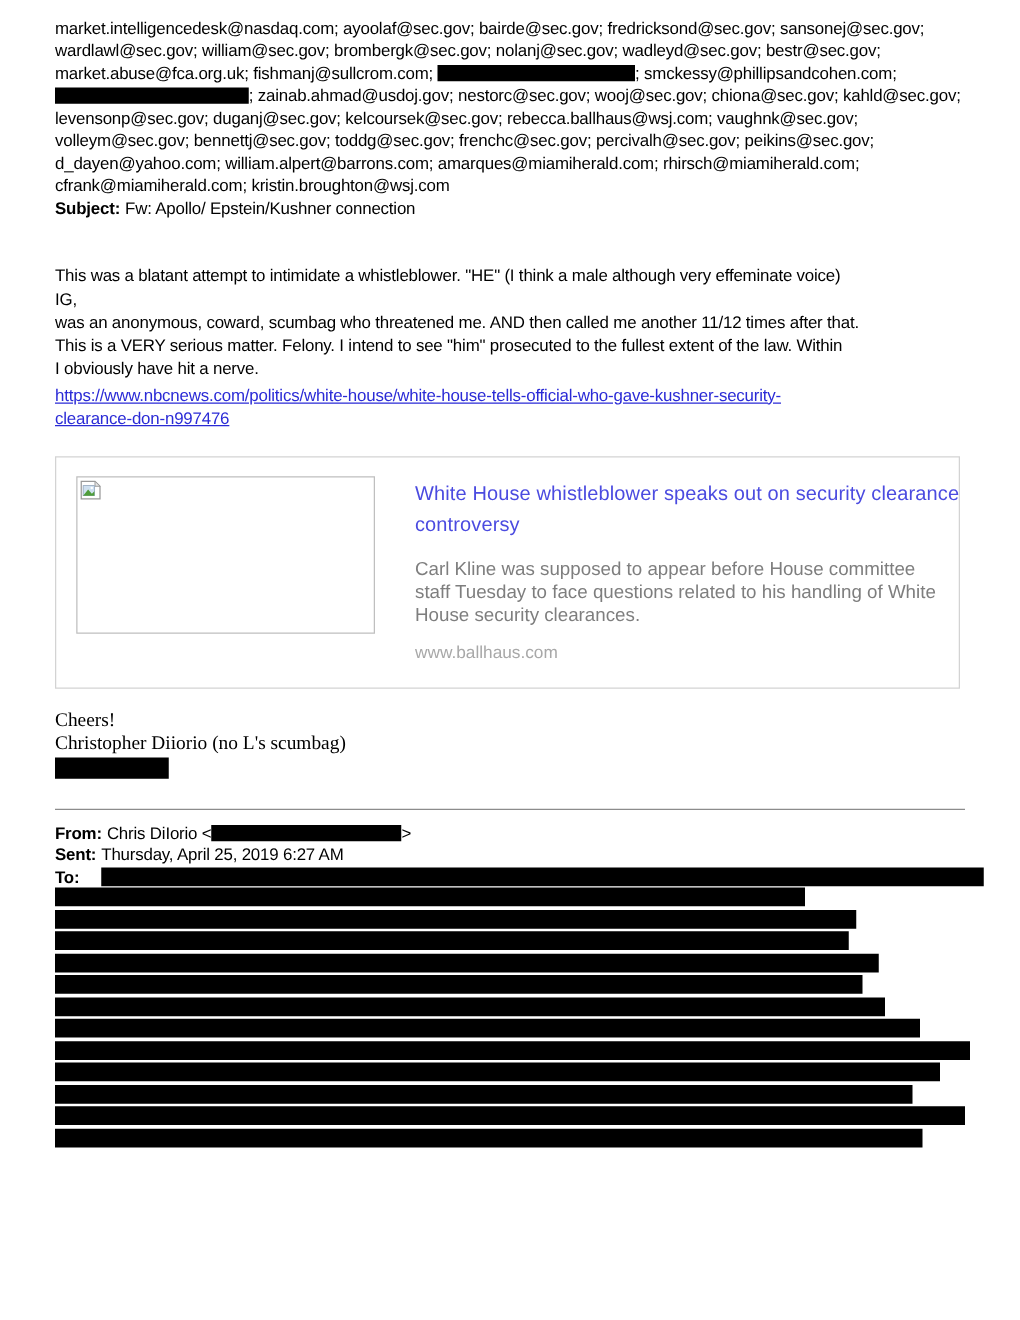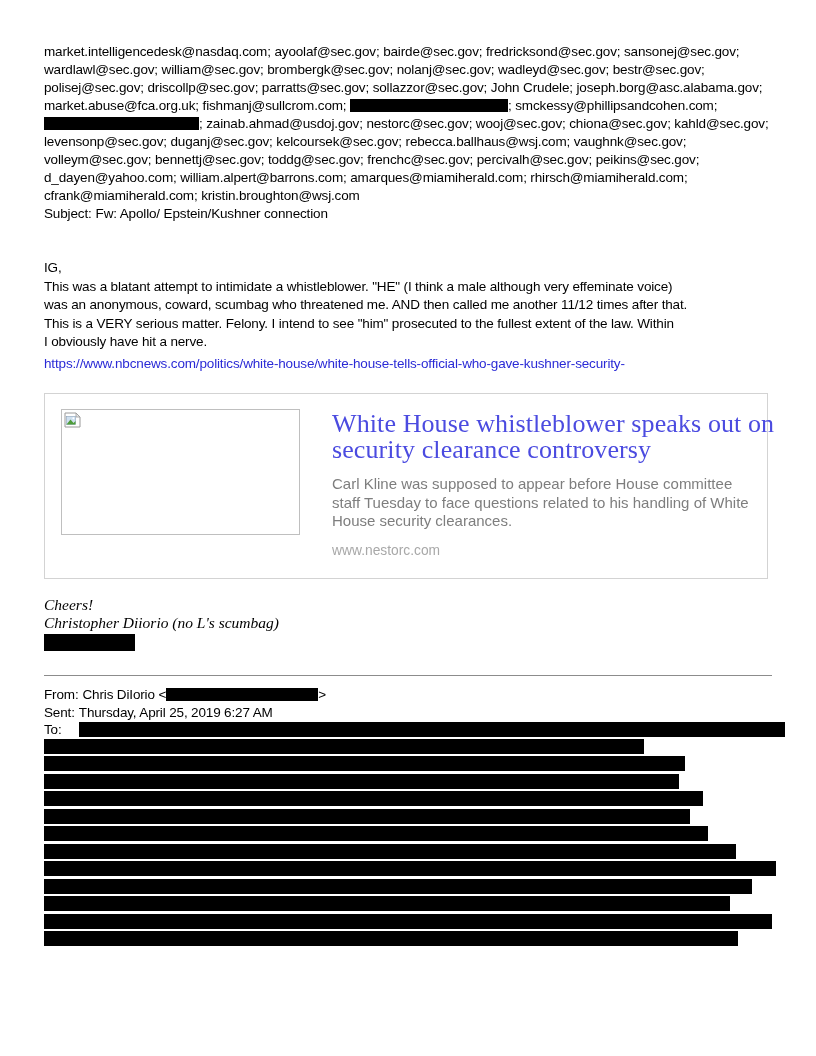--- a/index.html
+++ b/index.html
@@ -4,33 +4,33 @@
 <style>
   * { margin: 0; padding: 0; box-sizing: border-box; }
   html, body { background: #ffffff; }
   .page {
     position: relative;
     width: 816px;
     height: 1056px;
     background: #ffffff;
     font-family: "Liberation Sans", sans-serif;
     color: #000000;
-    padding: 43px 44px 0 44px;
+    padding: 14px 44px 0 44px;
     overflow: hidden;
   }
   .sans { font-size: 13.5px; letter-spacing: -0.15px; }
   .recipients .line { line-height: 18px; white-space: nowrap; }
-  .lbl { font-weight: normal; margin-right: 4px; }
+  .lbl { font-weight: bold; margin-right: 4px; }
 
   .redact { background: #000000; display: inline-block; }
   .redact.inline { height: 13px; vertical-align: -2px; }
 
   .bodytext { margin-top: 36px; }
   .bodytext .line { line-height: 18.5px; white-space: nowrap; }
-  a.bodylink { cursor: pointer; }
+  a.bodylink { text-decoration: underline; cursor: pointer; }
   .linkwrap { margin-top: 3px; }
 
   .card {
     margin-top: 20px;
     width: 724px;
     height: 186px;
     border: 1px solid #d3d3d3;
     background: #ffffff;
     display: flex;
     cursor: pointer;
@@ -40,41 +40,40 @@
     width: 239px;
     height: 126px;
     border: 1px solid #bfbfbf;
     background: #ffffff;
     flex: 0 0 auto;
   }
   .brokenicon { margin: 2px 0 0 2px; display: block; }
   .cardcontent { margin: 17px 0 0 32px; }
   .cardtitle {
     width: 445px;
-    font-size: 26px;
+    font-size: 16px;
     font-weight: 300;
     line-height: 25.5px;
     letter-spacing: 0.1px;
-    font-family: Liberation Serif, serif;
   }
   .carddesc {
     margin-top: 13px;
     width: 430px;
     font-size: 15px;
     line-height: 18.5px;
     color: #7e7e7e;
   }
   .cardsrc {
     margin-top: 12px;
     font-size: 13.8px;
     color: #a8a8a8;
   }
 
   .sig { margin-top: 17px; font-family: "Liberation Serif", serif; font-size: 15.5px; }
-  .sig .line { line-height: 18px; font-style: italic; }
+  .sig .line { line-height: 18px; }
   .sigbar { display: block; margin-top: 2px; }
 
   .divider {
     border: none;
     border-top: 1px solid #8c8c8c;
     margin-top: 24px;
     width: 728px;
   }
 
   .qheader { margin-top: 10px; }
@@ -84,57 +83,57 @@
   .blockbar { display: block; height: 15px; margin-bottom: 2.5px; }
 </style>
 </head>
 <body>
 
 <div class="page">
 
   <div class="recipients sans">
     <div class="line"><span>market.intelligencedesk@nasdaq.com; ayoolaf@sec.gov; bairde@sec.gov; fredricksond@sec.gov; sansonej@sec.gov;</span></div>
     <div class="line"><span>wardlawl@sec.gov; william@sec.gov; brombergk@sec.gov; nolanj@sec.gov; wadleyd@sec.gov; bestr@sec.gov;</span></div>
-    <div class="line"><span>polisej@sec.gov; driscollp@sec.gov; parratts@sec.gov; sollazzor@sec.gov; John Crudele; joseph.borg@asc.alabama.gov;</span></div>
     <div class="line"><span>market.abuse@fca.org.uk; fishmanj@sullcrom.com; </span><span class="redact inline" id="rbar1" style="width: 158px;"></span><span>; smckessy@phillipsandcohen.com;</span></div>
     <div class="line"><span class="redact inline" id="rbar2" style="width: 155px;"></span><span>; zainab.ahmad@usdoj.gov; nestorc@sec.gov; wooj@sec.gov; chiona@sec.gov; kahld@sec.gov;</span></div>
     <div class="line"><span>levensonp@sec.gov; duganj@sec.gov; kelcoursek@sec.gov; rebecca.ballhaus@wsj.com; vaughnk@sec.gov;</span></div>
     <div class="line"><span>volleym@sec.gov; bennettj@sec.gov; toddg@sec.gov; frenchc@sec.gov; percivalh@sec.gov; peikins@sec.gov;</span></div>
     <div class="line"><span>d_dayen@yahoo.com; william.alpert@barrons.com; amarques@miamiherald.com; rhirsch@miamiherald.com;</span></div>
     <div class="line"><span>cfrank@miamiherald.com; kristin.broughton@wsj.com</span></div>
     <div class="line"><span class="lbl">Subject:</span><span>Fw: Apollo/ Epstein/Kushner connection</span></div>
   </div>
 
   <div class="bodytext sans">
+    <div class="line">This was a blatant attempt to intimidate a whistleblower. "HE" (I think a male although very effeminate voice)</div>
     <div class="line">IG,</div>
-    <div class="line">This was a blatant attempt to intimidate a whistleblower. "HE" (I think a male although very effeminate voice)</div>
     <div class="line">was an anonymous, coward, scumbag who threatened me. AND then called me another 11/12 times after that.</div>
     <div class="line">This is a VERY serious matter. Felony. I intend to see "him" prosecuted to the fullest extent of the law. Within</div>
     <div class="line">I obviously have hit a nerve.</div>
     <div class="linkwrap">
       <a class="bodylink" id="bodylink" style="color: rgb(42, 42, 214);">
         <span class="line" style="display:block">https://www.nbcnews.com/politics/white-house/white-house-tells-official-who-gave-kushner-security-</span>
+        <span class="line" style="display:block">clearance-don-n997476</span>
       </a>
     </div>
   </div>
 
   <div class="card">
     <div class="imgbox">
       <svg class="brokenicon" width="18" height="16" viewBox="0 0 18 16">
         <path d="M1 1 h11 l4 4 v10 h-15 z" fill="#ffffff" stroke="#9a9a9a" stroke-width="1"></path>
         <path d="M12 1 l4 4 h-4 z" fill="#e8e8e8" stroke="#9a9a9a" stroke-width="0.8"></path>
         <rect x="2.5" y="4.5" width="9" height="8" fill="#cfe0f0" stroke="#8aa0b8" stroke-width="0.6"></rect>
         <path d="M2.5 12.5 l4 -5 l3 3.5 l2 -2 v3.5 z" fill="#4f9d3a"></path>
         <circle cx="9.4" cy="6.3" r="1" fill="#ffffff"></circle>
       </svg>
     </div>
     <div class="cardcontent">
       <div class="cardtitle" id="cardtitle" style="color: rgb(75, 75, 224);">White House whistleblower speaks out on security clearance controversy</div>
       <div class="carddesc">Carl Kline was supposed to appear before House committee staff Tuesday to face questions related to his handling of White House security clearances.</div>
-      <div class="cardsrc">www.nestorc.com</div>
+      <div class="cardsrc">www.ballhaus.com</div>
     </div>
   </div>
 
   <div class="sig">
     <div class="line">Cheers!</div>
     <div class="line">Christopher Diiorio (no L's scumbag)</div>
     <span class="redact sigbar" id="sigbar" style="width: 91px; height: 17px;"></span>
   </div>
 
   <hr class="divider">

